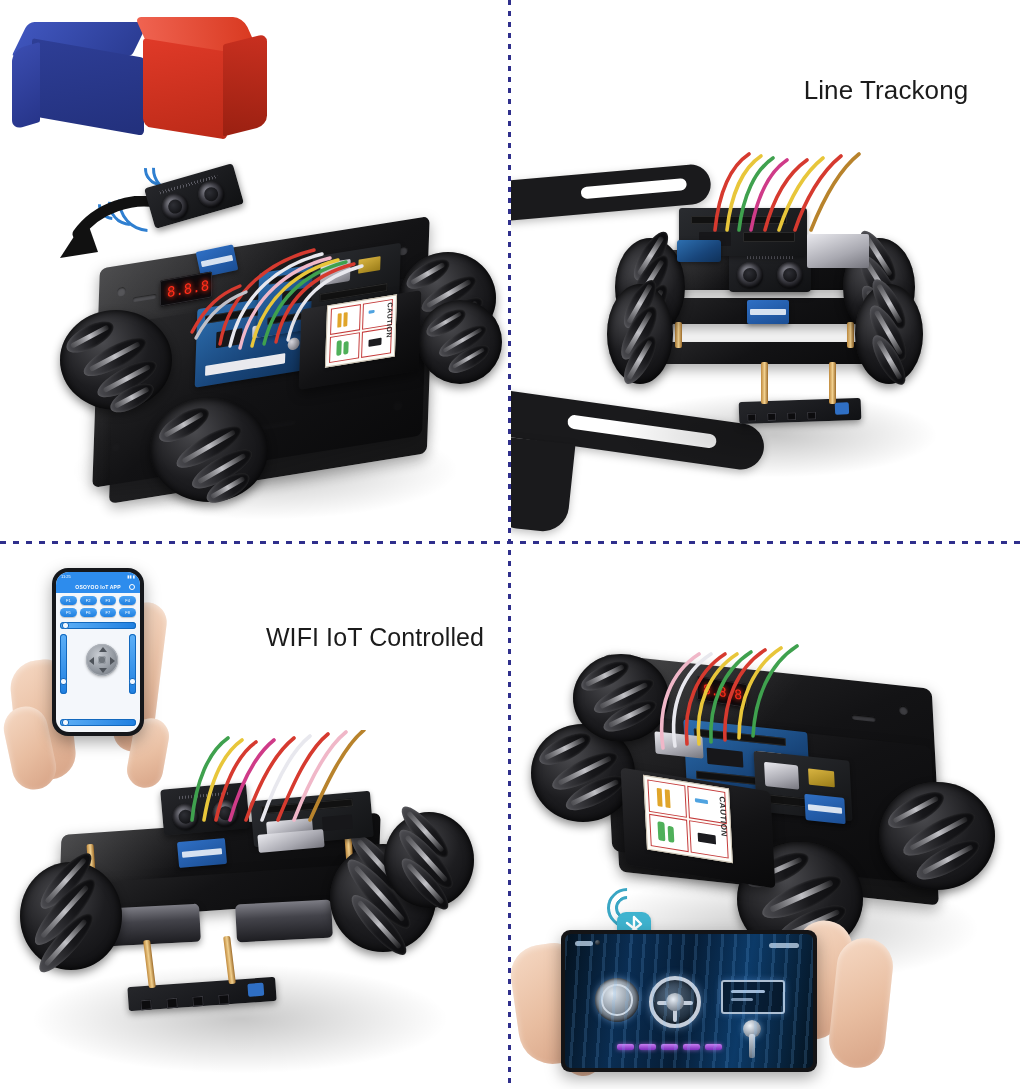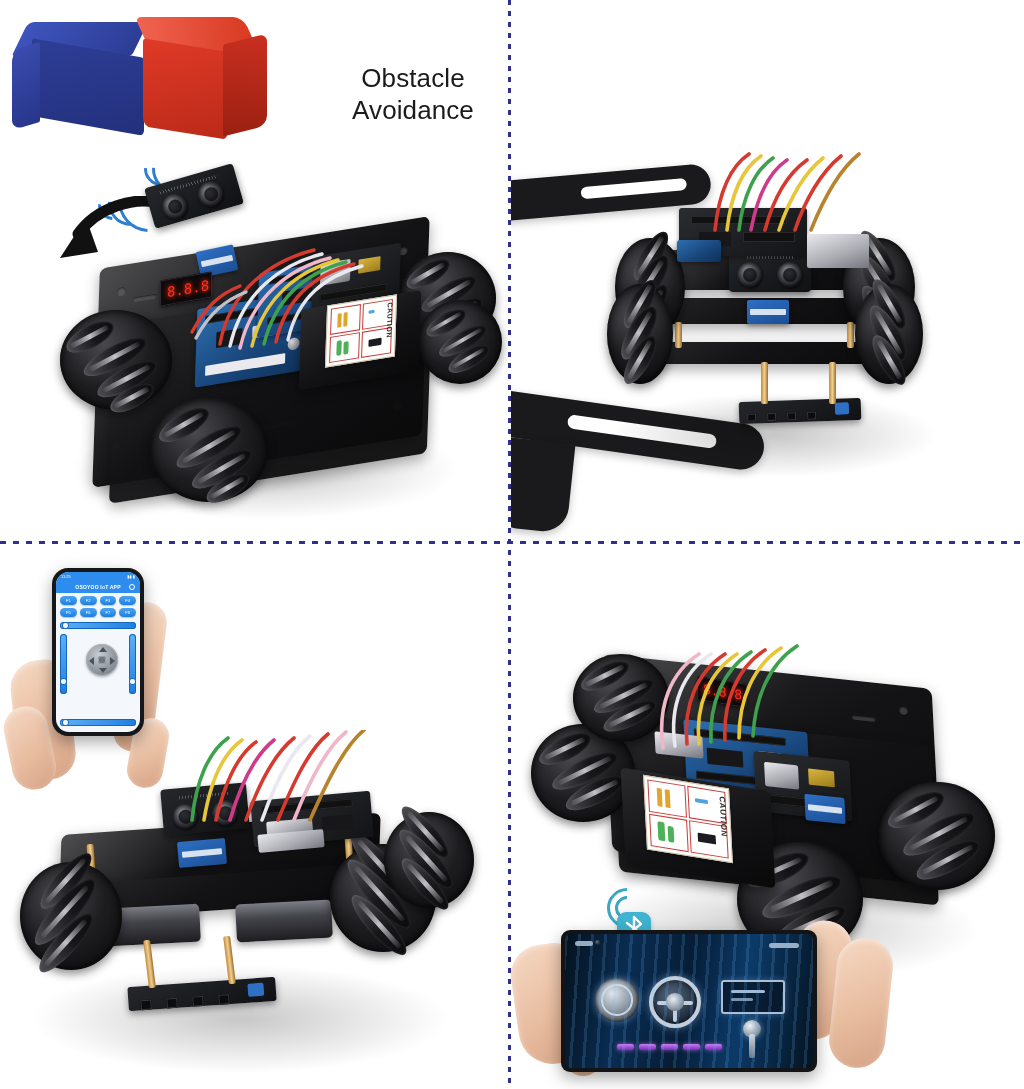--- a/index.html
+++ b/index.html
@@ -233,22 +233,20 @@
   .shadow-ellipse { position:absolute; border-radius:50%;
                     background:radial-gradient(ellipse at center, rgba(0,0,0,.22), rgba(0,0,0,0) 70%); }
 </style>
 </head>
 <body>
 
 <div class="canvas">
 
   <div class="panel" id="panel-obstacle">
 
-    <div class="panel-title" id="title-obstacle">Obstacle
-Avoidance</div>
 
     <div class="block art" style="left:10px; top:22px; width:135px; height:105px;">
       <div class="top" style="left:10px; top:0;   width:120px; height:34px; background:linear-gradient(110deg,#3f55bd,#2b3c93); transform:skewX(-26deg);"></div>
       <div class="face" style="left:22px; top:26px; width:112px; height:78px; background:linear-gradient(160deg,#2e3e96,#22307c); transform:skew(0deg,10deg);"></div>
       <div class="side" style="left:2px;  top:24px; width:28px;  height:80px; background:linear-gradient(160deg,#3a4caf,#27358a); transform:skew(0deg,-16deg); border-radius:12px 2px 2px 10px;"></div>
     </div>
 
     <div class="block art" style="left:143px; top:17px; width:125px; height:115px;">
       <div class="top" style="left:0px;  top:0;   width:108px; height:36px; background:linear-gradient(110deg,#f06452,#d8381f); transform:skewX(24deg);"></div>
       <div class="face" style="left:0px;  top:28px; width:84px;  height:88px; background:linear-gradient(160deg,#e03a28,#bb2a18); transform:skew(0deg,9deg);"></div>
@@ -406,20 +404,21 @@
         <div class="cell">
           <div style="position:absolute;left:22%;top:32%;width:46%;height:30%;background:#1c1c20;border-radius:1px;"></div>
         </div>
       </div>
       <div class="word" style="right:2px; top:6px; font-size:7px; writing-mode:vertical-rl;">CAUTION</div>
     </div>
   </div>
 
   <div class="panel" id="panel-line">
 
+    <div class="panel-title" id="title-line">Line Trackong</div>
 
     <div class="track art" style="left:-10px; top:172px; width:210px; height:40px; border-radius:0 60px 60px 0; transform:rotate(-5deg);">
       <div class="cut" style="left:80px; top:13px; width:106px; height:12px; border-radius:6px;"></div>
     </div>
 
     <div class="track art" style="left:-14px; top:408px; width:268px; height:46px; border-radius:0 70px 70px 0; transform:rotate(8deg);">
       <div class="cut" style="left:70px; top:15px; width:150px; height:14px; border-radius:7px;"></div>
     </div>
     <div class="track art" style="left:-16px; top:440px; width:76px; height:90px; border-radius:0 0 26px 26px; transform:rotate(6deg);"></div>
 
@@ -519,20 +518,21 @@
       <div class="s" style="left:48px; top:12px; width:9px; height:8px;"></div>
       <div class="s" style="left:68px; top:12px; width:9px; height:8px;"></div>
       <div class="pot" style="left:96px; top:4px; width:14px; height:12px;"></div>
     </div>
     <div class="standoff art" style="left:250px; top:362px; height:42px;"></div>
     <div class="standoff art" style="left:318px; top:362px; height:42px;"></div>
   </div>
 
   <div class="panel" id="panel-wifi">
 
+    <div class="panel-title" id="title-wifi">WIFI IoT Controlled</div>
 
     <div class="hand art" style="left:8px; top:22px; width:160px; height:230px;">
       <div class="part" style="left:6px;  top:94px;  width:58px; height:120px; border-radius:28px 22px 26px 30px; transform:rotate(-6deg);"></div>
       <div class="part" style="left:112px;top:36px;  width:40px; height:150px; border-radius:22px; transform:rotate(7deg);"></div>
       <div class="part" style="left:122px;top:152px; width:36px; height:70px;  border-radius:20px; transform:rotate(10deg);"></div>
       <div class="part" style="left:0px;  top:140px; width:44px; height:84px;  border-radius:22px; transform:rotate(-12deg);"></div>
     </div>
 
     <div class="phone art" style="left:52px; top:24px; width:92px; height:168px;">
       <div class="screen">

